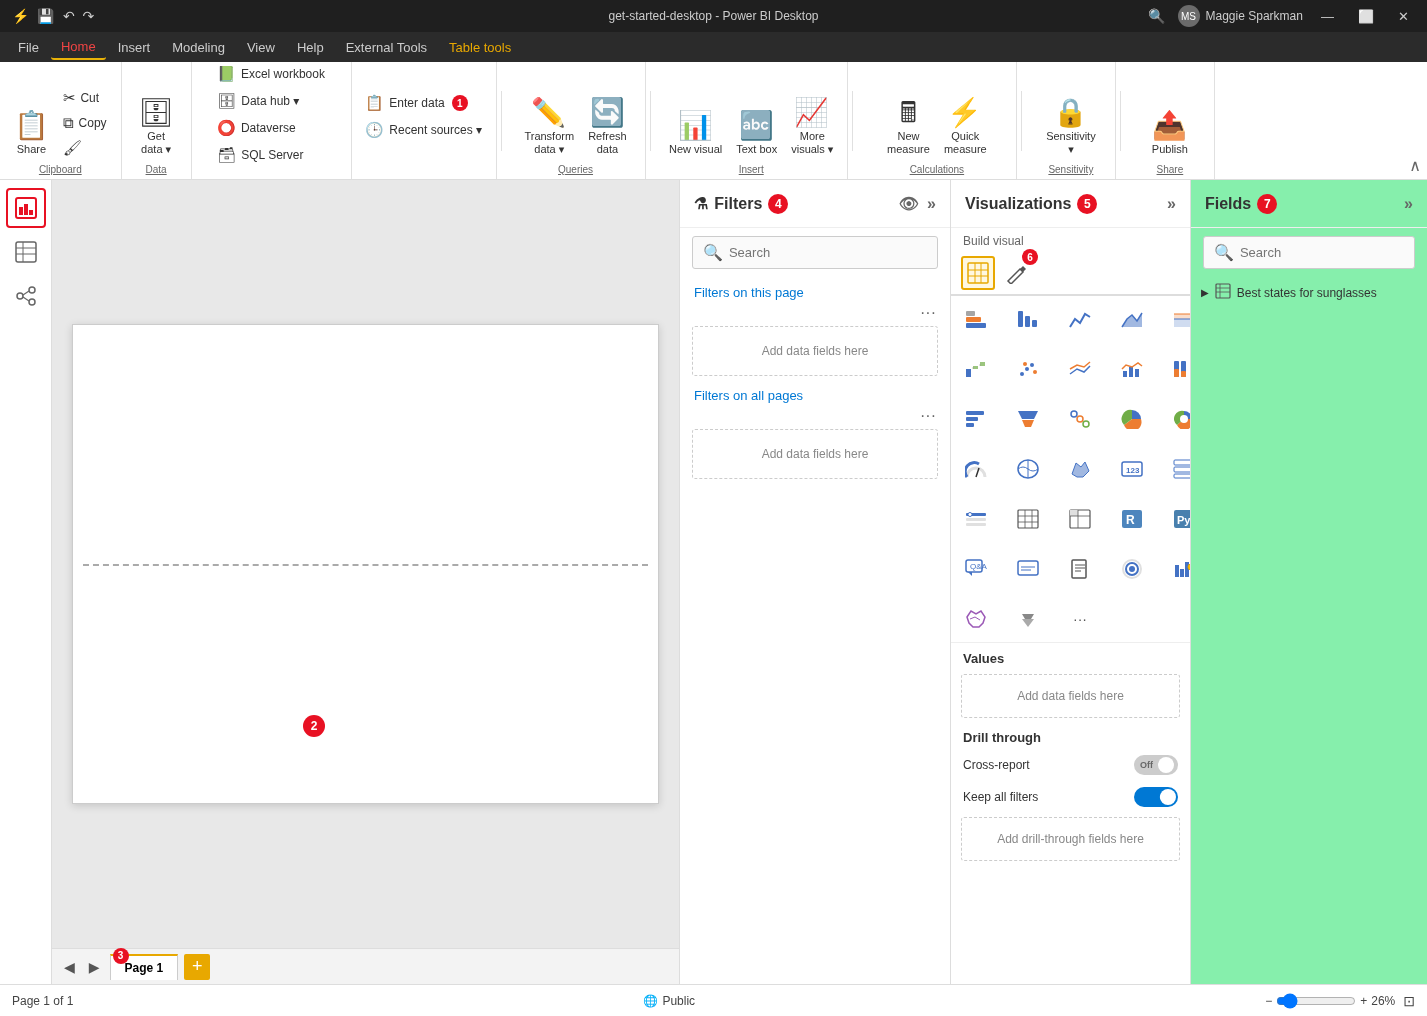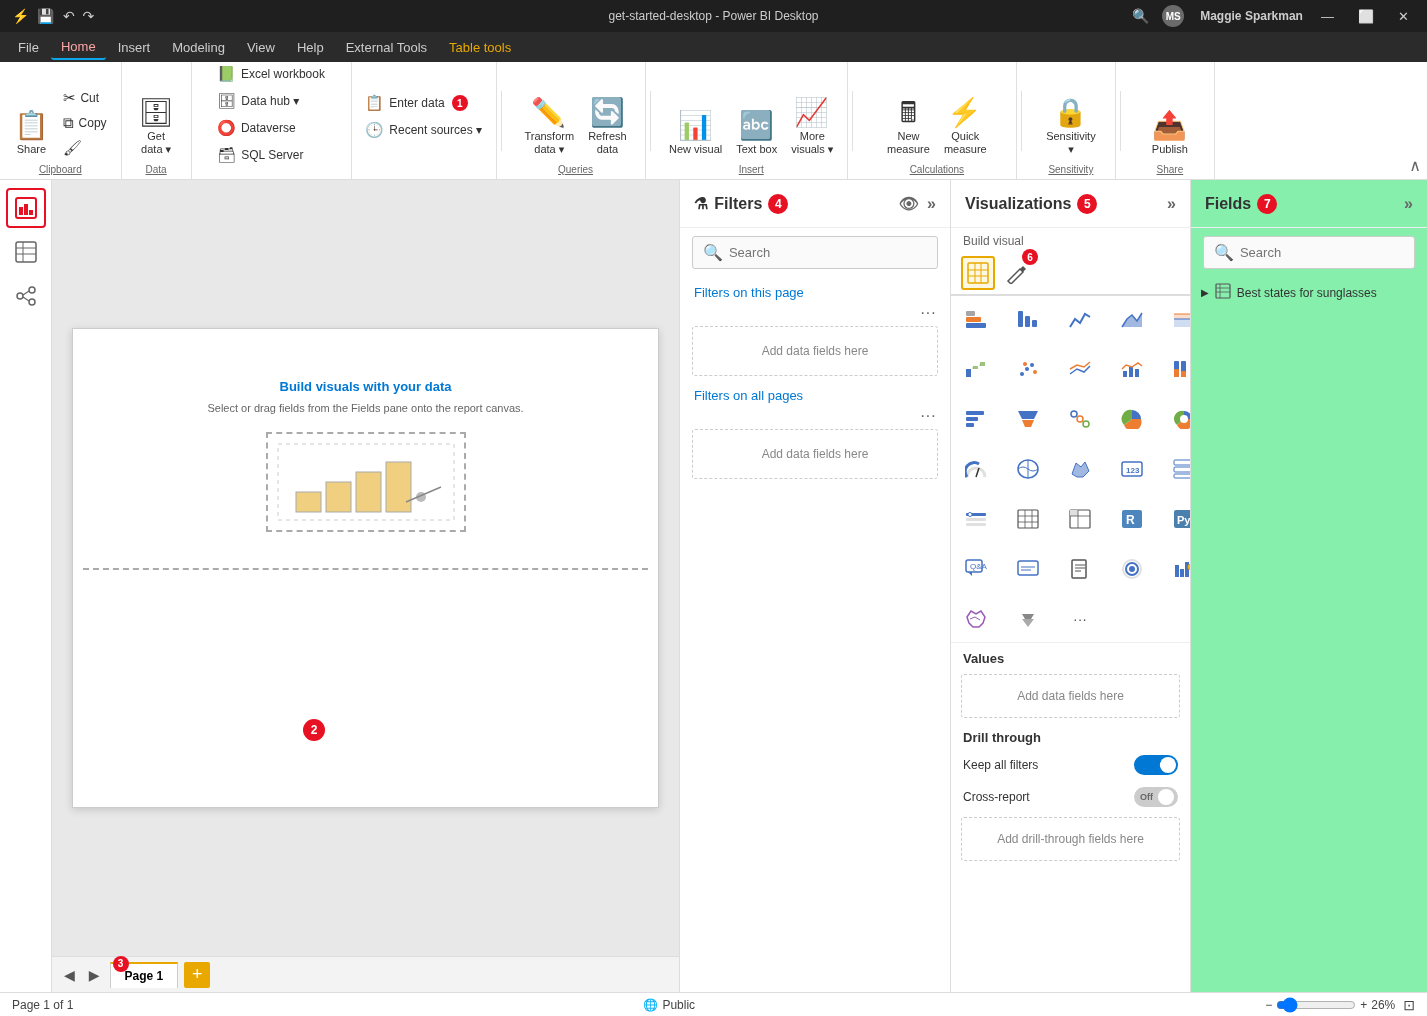--- a/index.html
+++ b/index.html
@@ -8,32 +8,32 @@
     
     .title-bar {
       height: 32px; background: #1f1f1f; display: flex; align-items: center;
       justify-content: space-between; padding: 0 12px; color: #fff; font-size: 12px;
     }
     .title-bar-center { position: absolute; left: 50%; transform: translateX(-50%); color: #ccc; font-size: 12px; }
     .title-bar-left { display: flex; gap: 8px; align-items: center; }
     .title-bar-right { display: flex; gap: 12px; align-items: center; }
     .title-bar-icon { font-size: 14px; cursor: pointer; color: #ccc; }
     .window-btn { font-size: 13px; cursor: pointer; color: #ccc; padding: 2px 6px; }
-    .user-area { display: flex; align-items: center; gap: 16px; color: #ccc; font-size: 12px; font-weight: bold; }
+    .user-area { display: flex; align-items: center; gap: 6px; color: #ccc; font-size: 12px; }
     .avatar { width: 22px; height: 22px; border-radius: 50%; background: #6b6b6b; display: flex; align-items: center; justify-content: center; font-size: 10px; color: #fff; }
 
     
     .menu-bar {
       height: 30px; background: #2b2b2b; display: flex; align-items: center;
       padding: 0 8px; gap: 2px;
     }
     .menu-item {
       color: #ccc; font-size: 13px; padding: 4px 10px; cursor: pointer; border-radius: 3px;
     }
-    .menu-item.active { color: #fca5a5; border-bottom: 2px solid #0ea5e9; }
+    .menu-item.active { color: #ef4444; border-bottom: 2px solid #eab308; }
     .menu-item.highlight { color: #e8a800; }
 
     
     .ribbon {
       height: 118px; background: #fff; border-bottom: 1px solid #ddd;
       display: flex; align-items: stretch; padding: 0;
     }
     .ribbon-section {
       display: flex; flex-direction: column; align-items: center; justify-content: flex-end;
       padding: 4px 8px 0 8px; border-right: 1px solid #e0e0e0; position: relative;
@@ -195,21 +195,21 @@
       display: flex; flex-direction: column; overflow: hidden;
     }
     .fields-item {
       display: flex; align-items: center; gap: 6px;
       padding: 6px 10px; font-size: 12px; color: #333; cursor: pointer;
     }
     .fields-item .chevron { font-size: 10px; }
 
     
     .status-bar {
-      height: 24px; background: #fff; border-top: 1px solid #ddd;
+      height: 32px; background: #fff; border-top: 1px solid #ddd;
       display: flex; align-items: center; justify-content: space-between;
       padding: 0 12px; font-size: 12px; color: #444;
     }
     .status-left { display: flex; align-items: center; gap: 6px; }
     .status-right { display: flex; align-items: center; gap: 8px; }
     .zoom-control { display: flex; align-items: center; gap: 4px; }
     .zoom-slider { width: 80px; }
     .public-badge { display: flex; align-items: center; gap: 4px; }
 
     .sep { width: 1px; height: 60px; background: #e0e0e0; margin: 0 4px; align-self: center; }
@@ -428,36 +428,20 @@
           <circle cx="17" cy="17" r="3" fill="none" stroke="#666" stroke-width="1.5"></circle>
           <line x1="8" y1="10" x2="14" y2="6" stroke="#666" stroke-width="1.2"></line>
           <line x1="8" y1="12" x2="14" y2="16" stroke="#666" stroke-width="1.2"></line>
         </svg>
     </div>
   </div>
 
   <div class="canvas-area">
     <div class="canvas-content">
       <div class="canvas-page">
-        <div class="canvas-hint">
-          <div class="canvas-hint-title">Build visuals with your data</div>
-          <div class="canvas-hint-sub">Select or drag fields from the Fields pane
-onto the report canvas.</div>
-          <div class="canvas-placeholder">
-            <svg width="180" height="80" viewBox="0 0 180 80">
-              <rect x="2" y="2" width="176" height="76" fill="none" stroke="#ccc" stroke-width="1" stroke-dasharray="4"></rect>
-              <rect x="20" y="50" width="25" height="20" fill="#f0d080" stroke="#aaa" stroke-width="1"></rect>
-              <rect x="50" y="40" width="25" height="30" fill="#f0d080" stroke="#aaa" stroke-width="1"></rect>
-              <rect x="80" y="30" width="25" height="40" fill="#f0d080" stroke="#aaa" stroke-width="1"></rect>
-              <rect x="110" y="20" width="25" height="50" fill="#f0d080" stroke="#aaa" stroke-width="1"></rect>
-              <circle cx="145" cy="55" r="5" fill="#bbb"></circle>
-              <line x1="130" y1="60" x2="165" y2="45" stroke="#888" stroke-width="1.5"></line>
-            </svg>
-          </div>
-        </div>
         <div class="dashed-line"></div>
 
         <div style="position:absolute;left:230px;top:390px;">
           <div class="badge-circle">2</div>
         </div>
       </div>
     </div>
 
     <div class="page-tabs-bar">
       <span class="page-tab-arrow">◀</span>
@@ -833,32 +817,32 @@
     <div style="border-top:1px solid #eee;margin-top:2px"></div>
 
     <div class="viz-section-title">Values</div>
     <div class="viz-drop-area">
       <span>Add data fields here</span>
     </div>
 
     <div class="viz-section-title">Drill through</div>
 
     <div class="viz-toggle">
+      <span>Cross-report</span>
+      <div class="toggle-btn off">
+        <div class="toggle-knob"></div>
+        <span style="font-size:9px;color:#666;margin-left:2px">Off</span>
+      </div>
+    </div>
+
+    <div class="viz-toggle">
       <span>Keep all filters</span>
       <div class="toggle-btn on">
         <span style="font-size:9px;color:#fff;margin-right:2px">On</span>
         <div class="toggle-knob"></div>
-      </div>
-    </div>
-
-    <div class="viz-toggle">
-      <span>Cross-report</span>
-      <div class="toggle-btn off">
-        <div class="toggle-knob"></div>
-        <span style="font-size:9px;color:#666;margin-left:2px">Off</span>
       </div>
     </div>
 
     <div class="viz-drop-area">
       <span>Add drill-through fields here</span>
     </div>
   </div>
 
   <div class="fields-panel">
     <div class="panel-header">

